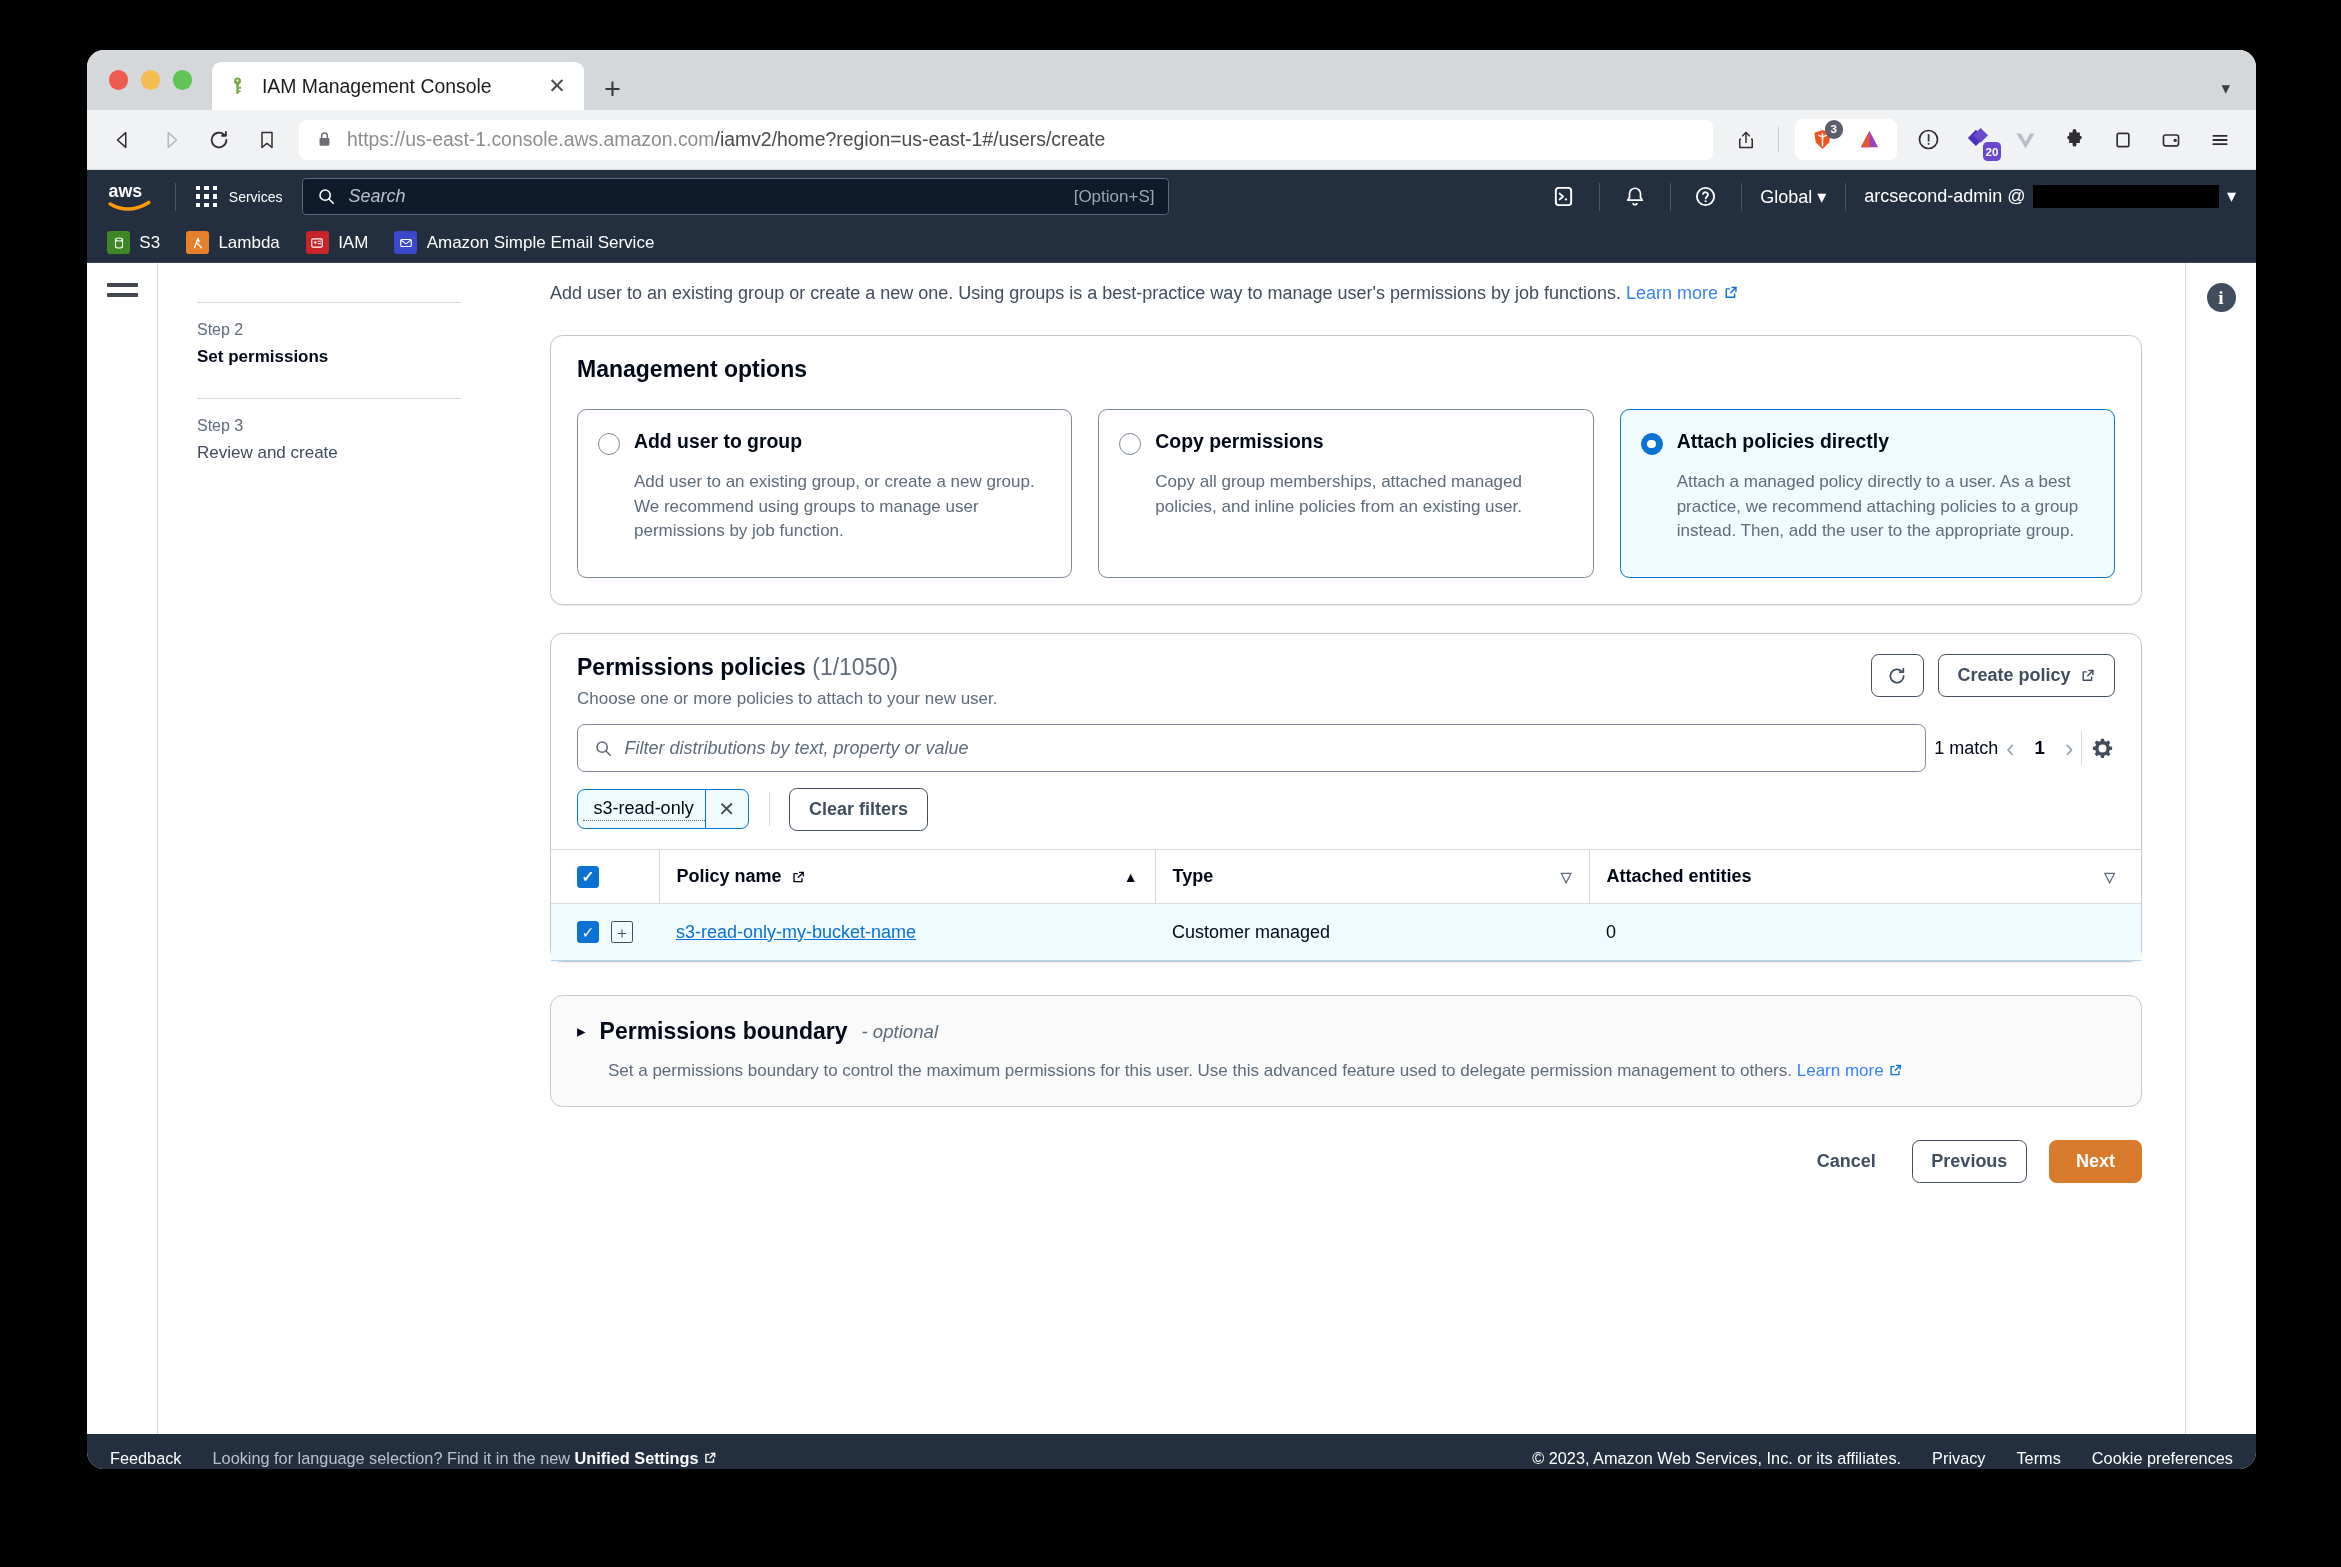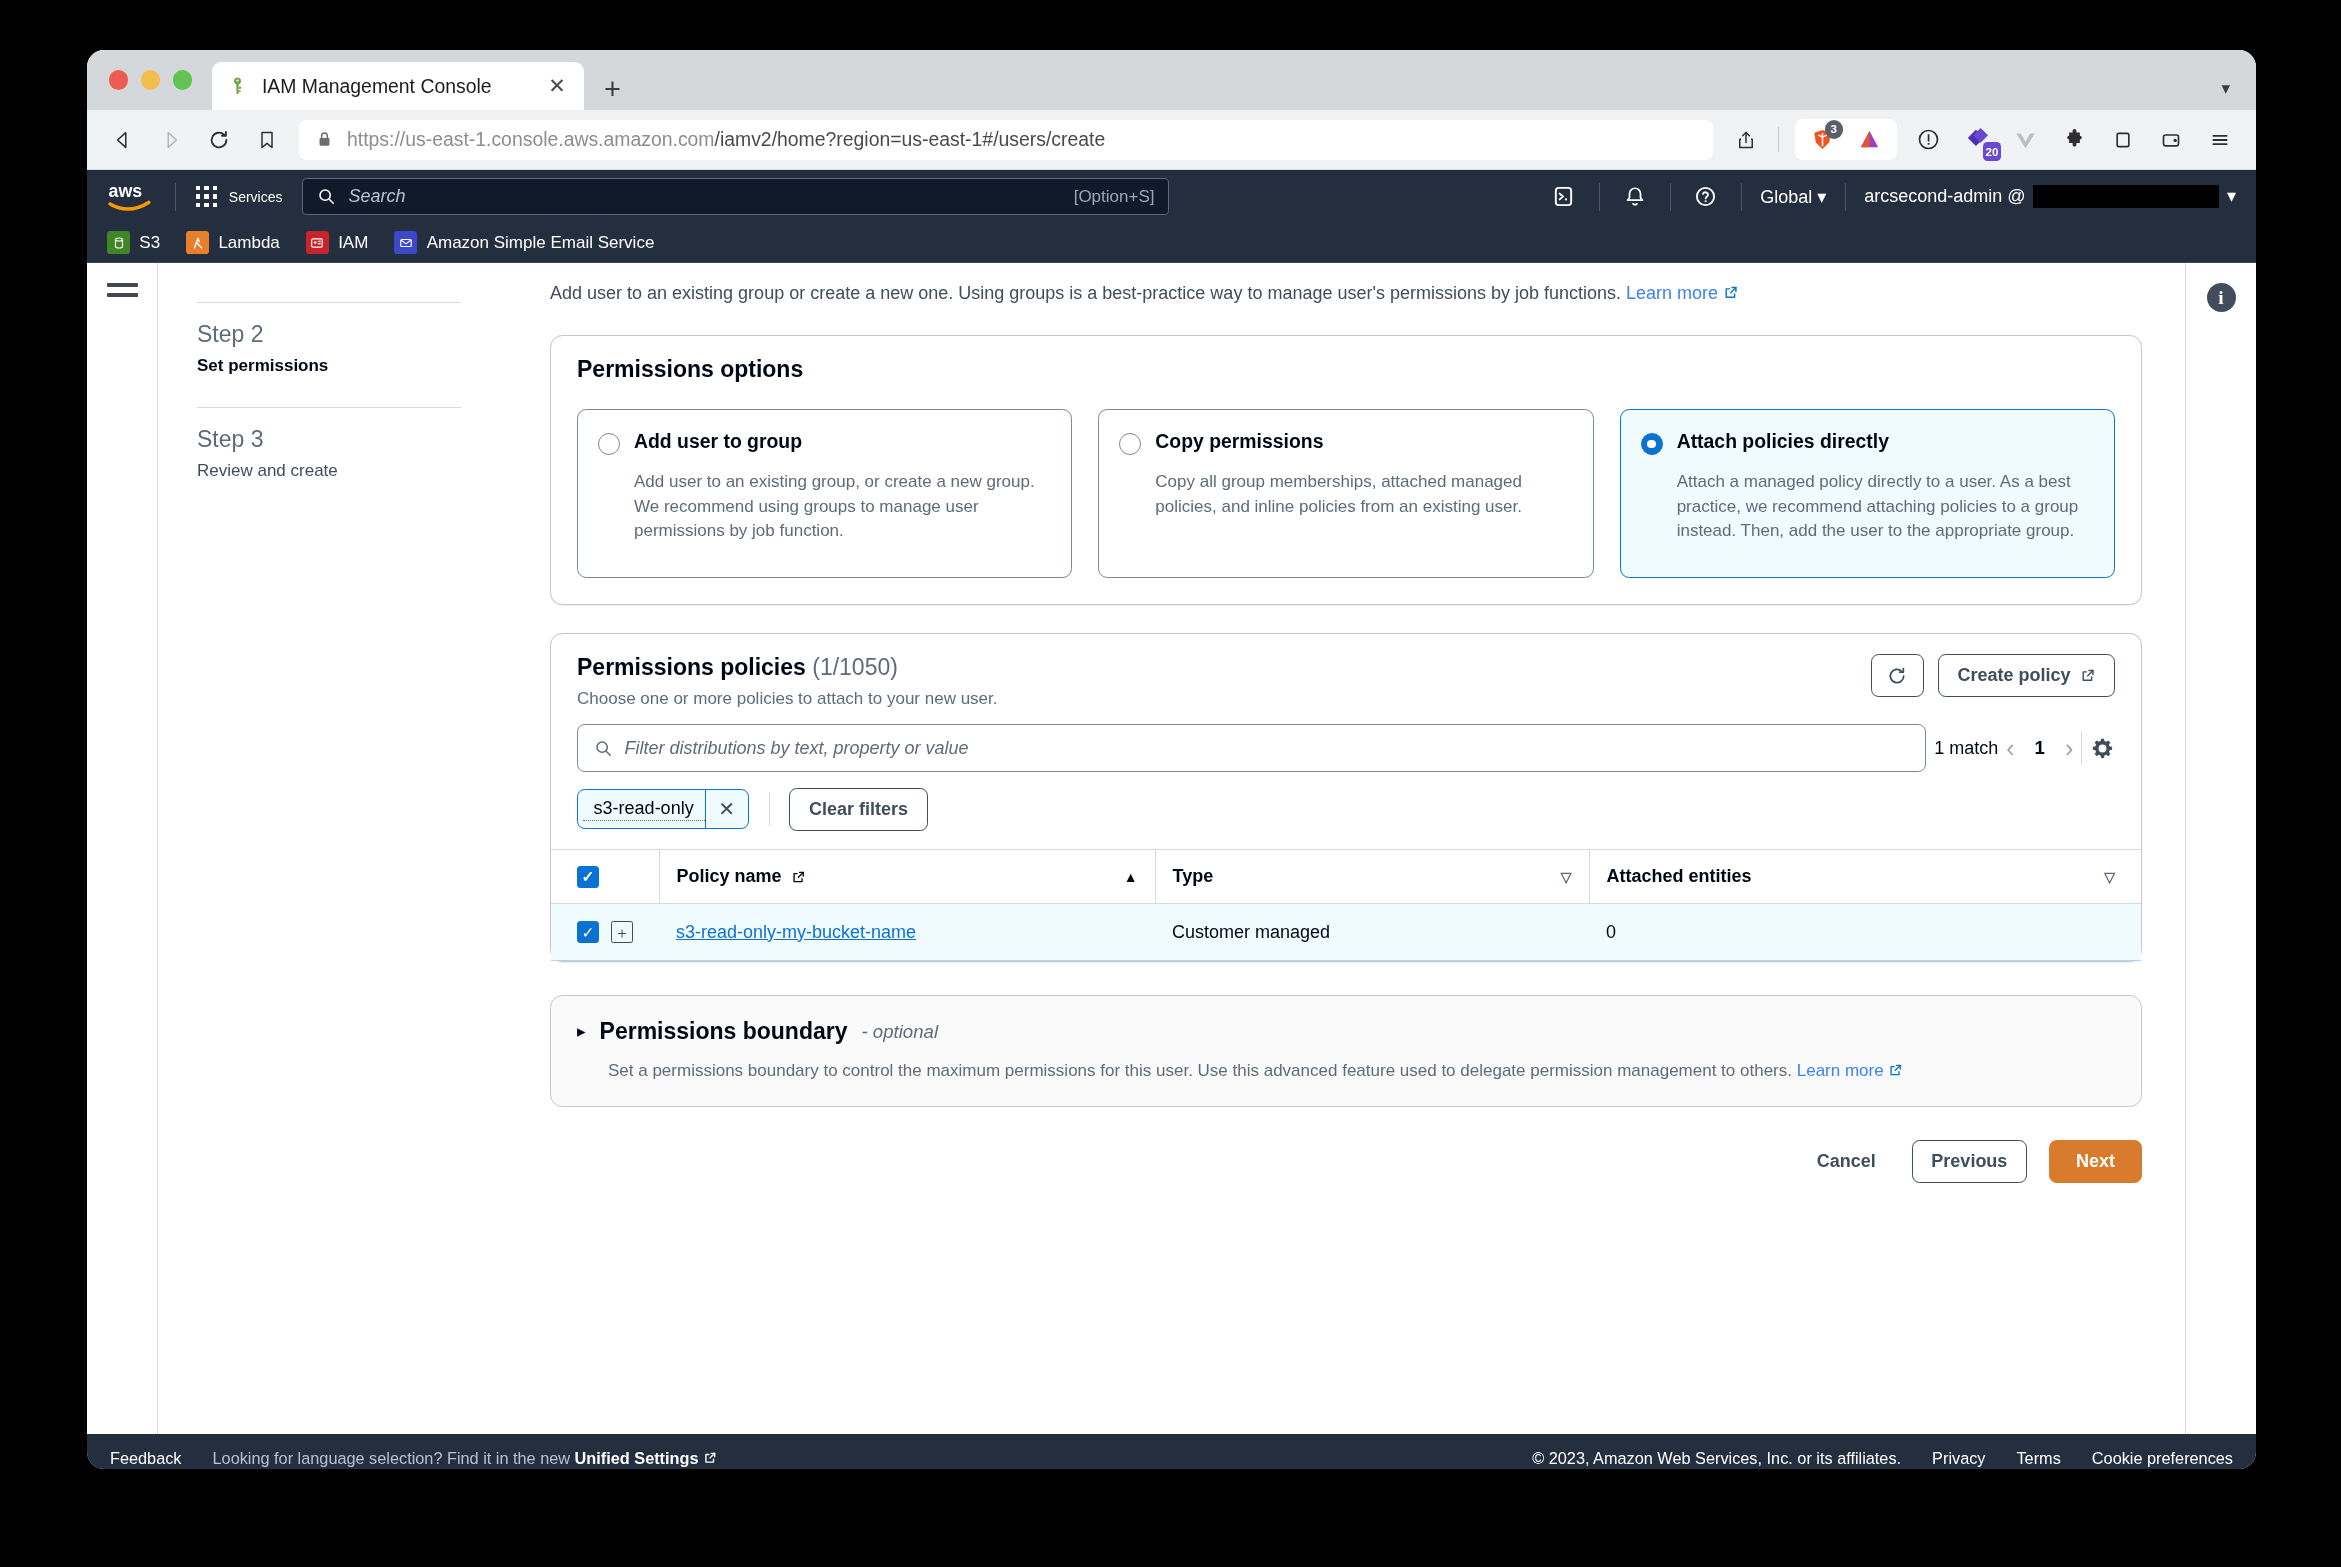--- a/index.html
+++ b/index.html
@@ -216,21 +216,21 @@
   .steps {
     width: 349px; flex: none;
     padding: 0 46px 0 39px;
     padding-top: 7.7px;
     overflow: hidden;
   }
   .step-clip { height: 17px; overflow: hidden; position: relative; }
   .step-clip span { position: absolute; top: -14px; left: 0; color: #0972d3; font-size: 17px; }
   .step-clip span.s2 { left: 132px; }
   .step-div { height: 0.8px; background: #d5dbdb; margin: 14px 0 18.6px 0; }
-  .step-num { font-size: 23px; color: #5f6b7a; margin-bottom: 7.7px; }
+  .step-num { font-size: 16px; color: #5f6b7a; margin-bottom: 7.7px; }
   .step-title { font-size: 17px; color: #414d5c; }
   .step-title.active { font-weight: bold; color: #000716; }
   .step-block { padding-bottom: 17px; }
 
   .content {
     flex: 1;
     background: #fff;
     padding: 0 0 0 0;
     position: relative;
     overflow: hidden;
@@ -736,21 +736,21 @@
         <span>Add user to an existing group or create a new one. Using groups is a best-practice way to manage user's permissions by job functions.</span>
         <a class="link" href="#">Learn more</a><span class="extlink"><svg width="15.5" height="15.5" viewBox="0 0 24 24">
               <path d="M14 4 H20 V10" stroke="#0972d3" stroke-width="2.2" fill="none" stroke-linecap="round" stroke-linejoin="round"></path>
               <path d="M20 4 L12 12" stroke="#0972d3" stroke-width="2.2" fill="none" stroke-linecap="round"></path>
               <path d="M18 14 V19 H5 V6 H10" stroke="#0972d3" stroke-width="2.2" fill="none" stroke-linecap="round" stroke-linejoin="round"></path>
             </svg></span>
       </div>
 
       <div class="container">
         <div class="container-head">
-          <div class="container-title">Permissions options</div>
+          <div class="container-title">Management options</div>
         </div>
         <div class="options">
 
           <div class="opt">
             <div class="opt-row">
               <span class="radio"></span>
               <span class="opt-label">Add user to group</span>
             </div>
             <div class="opt-desc">Add user to an existing group, or create a new group. We recommend using groups to manage user permissions by job function.</div>
           </div>

